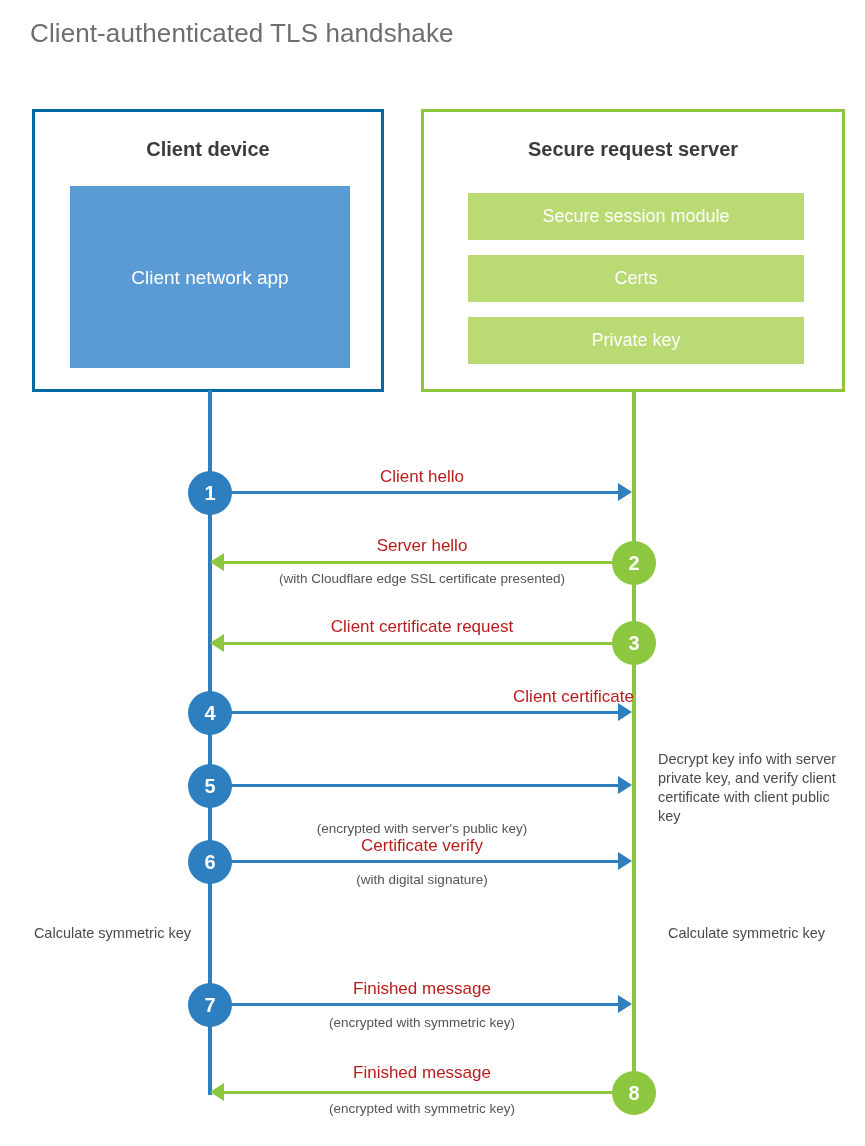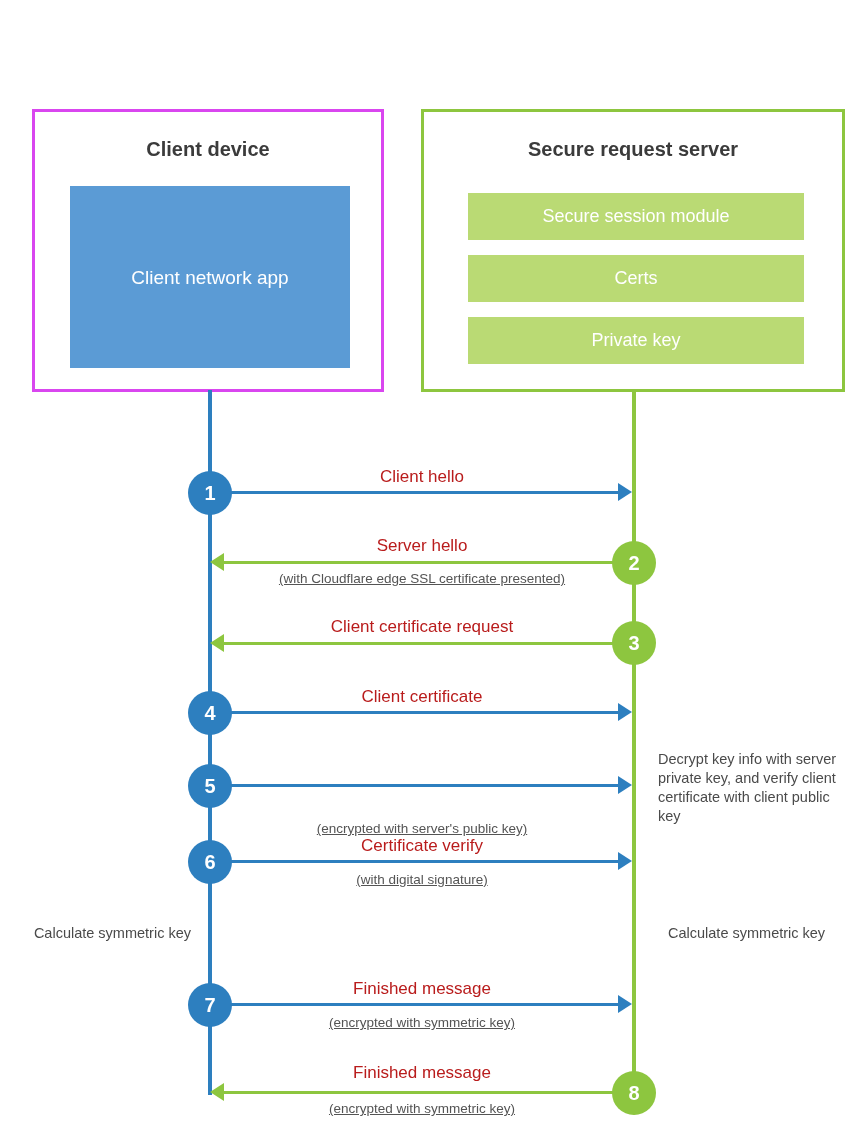--- a/index.html
+++ b/index.html
@@ -28,21 +28,21 @@
   }
 
   
   .actor-box {
     position: absolute;
     background: #ffffff;
   }
   .actor-box.client {
     left: 32px; top: 109px;
     width: 352px; height: 283px;
-    border: 3px solid #d946ef;
+    border: 3px solid #0369a1;
   }
   .actor-box.server {
     left: 421px; top: 109px;
     width: 424px; height: 283px;
     border: 3px solid #8dc63f;
   }
   .actor-title {
     position: absolute;
     left: 0; right: 0; top: 26px;
     text-align: center;
@@ -119,21 +119,20 @@
     text-align: center;
     color: #b91c1c;
     white-space: nowrap;
   }
   .msg-sub {
     position: absolute;
     font-size: 13.5px;
     text-align: center;
     color: #545454;
     white-space: nowrap;
-    text-decoration: underline;
   }
 
   
   .step-circle {
     position: absolute;
     width: 44px; height: 44px;
     border-radius: 50%;
     color: #ffffff;
     font-size: 20px;
     font-weight: bold;
@@ -152,20 +151,21 @@
     color: #4a4a4a;
   }
   .annotation.right-align { text-align: right; }
   .annotation.left-align { text-align: left; }
 </style>
 </head>
 <body>
 
 <div id="diagram">
 
+  <div class="page-title">Client-authenticated TLS handshake</div>
 
   <div class="actor-box client">
     <div class="actor-title">Client device</div>
     <div class="client-app">Client network app</div>
   </div>
 
   <div class="actor-box server">
     <div class="actor-title">Secure request server</div>
     <div class="server-bar b1">Certs</div>
     <div class="server-bar b0">Secure session module</div>
@@ -184,21 +184,21 @@
   <div class="msg-line green" style="left:214px; top:561px; width:420px;"></div>
   <div class="arrow-head left-green" style="left:210px; top:553px;"></div>
   <div class="msg-sub" style="left:210px; top:571px; width:424px;">(with Cloudflare edge SSL certificate presented)</div>
   <div class="step-circle green" style="left:612px; top:541px;">2</div>
 
   <div class="msg-label" style="left:210px; top:617px; width:424px;">Client certificate request</div>
   <div class="msg-line green" style="left:214px; top:642px; width:420px;"></div>
   <div class="arrow-head left-green" style="left:210px; top:634px;"></div>
   <div class="step-circle green" style="left:612px; top:621px;">3</div>
 
-  <div class="msg-label" style="left:210px; top:687px; width:424px;">Client certificate</div>
+  <div class="msg-label" style="left:210px; top:687px; width:424px;text-align:right;">Client certificate</div>
   <div class="msg-line blue" style="left:210px; top:711px; width:410px;"></div>
   <div class="arrow-head right-blue" style="left:618px; top:703px;"></div>
   <div class="step-circle blue" style="left:188px; top:691px;">4</div>
 
   <div class="msg-line blue" style="left:210px; top:784px; width:410px;"></div>
   <div class="arrow-head right-blue" style="left:618px; top:776px;"></div>
   <div class="msg-sub" style="left:210px; top:821px; width:424px;">(encrypted with server's public key)</div>
   <div class="step-circle blue" style="left:188px; top:764px;">5</div>
 
   <div class="msg-label" style="left:210px; top:836px; width:424px;">Certificate verify</div>

